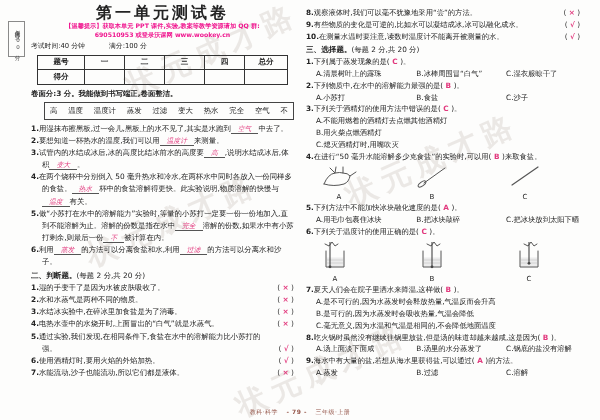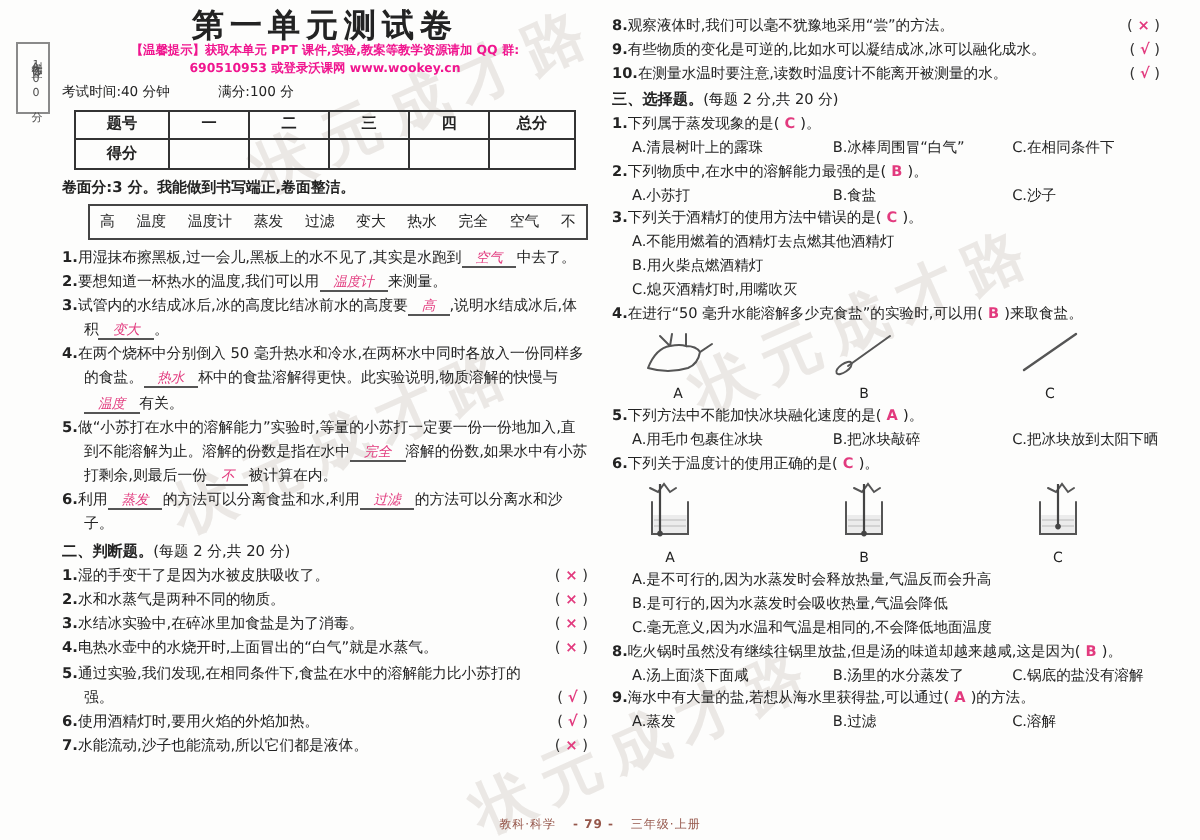--- a/index.html
+++ b/index.html
@@ -131,21 +131,21 @@
         <div class="q tf"><b>10.</b><span>在测量水温时要注意,读数时温度计不能离开被测量的水。</span><span class="mark">( <span class="pink">√</span> )</span></div>
       </div>
     <div class="sec-head">
       <b>三、选择题。</b><span>(每题 2 分,共 20 分)</span>
     </div>
     <div id="mc-list">
         <div class="q"><b>1.</b><span>下列属于蒸发现象的是(</span><span class="pink"> C </span><span>)。</span></div>
         <div class="opts-inline">
           <span>A.清晨树叶上的露珠</span>
           <span>B.冰棒周围冒“白气”</span>
-          <span>C.在相同条件下</span>
+          <span>C.湿衣服晾干了</span>
         </div>
         <div class="q"><b>2.</b><span>下列物质中,在水中的溶解能力最强的是(</span><span class="pink"> B </span><span>)。</span></div>
         <div class="opts-inline">
           <span>A.小苏打</span>
           <span>B.食盐</span>
           <span>C.沙子</span>
         </div>
         <div class="q"><b>3.</b><span>下列关于酒精灯的使用方法中错误的是(</span><span class="pink"> C </span><span>)。</span></div>
         <div class="opts-block">
           <div>A.不能用燃着的酒精灯去点燃其他酒精灯</div>
@@ -194,20 +194,21 @@
           <div class="fig-cell"><svg width="34" height="31" viewBox="0 0 34 31">
               <rect x="8.6" y="17.5" width="16.8" height="9" fill="#ececec"></rect>
               <line x1="9" y1="20" x2="25" y2="20" stroke="#c9c9c9" stroke-width="0.7"></line>
               <line x1="9" y1="23" x2="25" y2="23" stroke="#c9c9c9" stroke-width="0.7"></line>
               <path d="M8 11 v16 h18 v-16" fill="none" stroke="#555" stroke-width="1" stroke-linecap="round"></path>
               <path d="M12 4 l4 2 l3 -4 l3 4 l3 -2" fill="none" stroke="#555" stroke-width="1" stroke-linecap="round"></path>
               <line x1="17" y1="2" x2="17" y2="22.5" stroke="#444" stroke-width="1.1"></line>
               <circle cx="17" cy="23.3" r="1.4" fill="#444"></circle>
             </svg><div class="lbl">C</div></div>
         </div>
+        <div class="q"><b>7.</b><span>夏天人们会在院子里洒水来降温,这样做(</span><span class="pink"> B </span><span>)。</span></div>
         <div class="opts-block">
           <div>A.是不可行的,因为水蒸发时会释放热量,气温反而会升高</div>
           <div>B.是可行的,因为水蒸发时会吸收热量,气温会降低</div>
           <div>C.毫无意义,因为水温和气温是相同的,不会降低地面温度</div>
         </div>
         <div class="q"><b>8.</b><span>吃火锅时虽然没有继续往锅里放盐,但是汤的味道却越来越咸,这是因为(</span><span class="pink"> B </span><span>)。</span></div>
         <div class="opts-inline">
           <span>A.汤上面淡下面咸</span>
           <span>B.汤里的水分蒸发了</span>
           <span>C.锅底的盐没有溶解</span>

